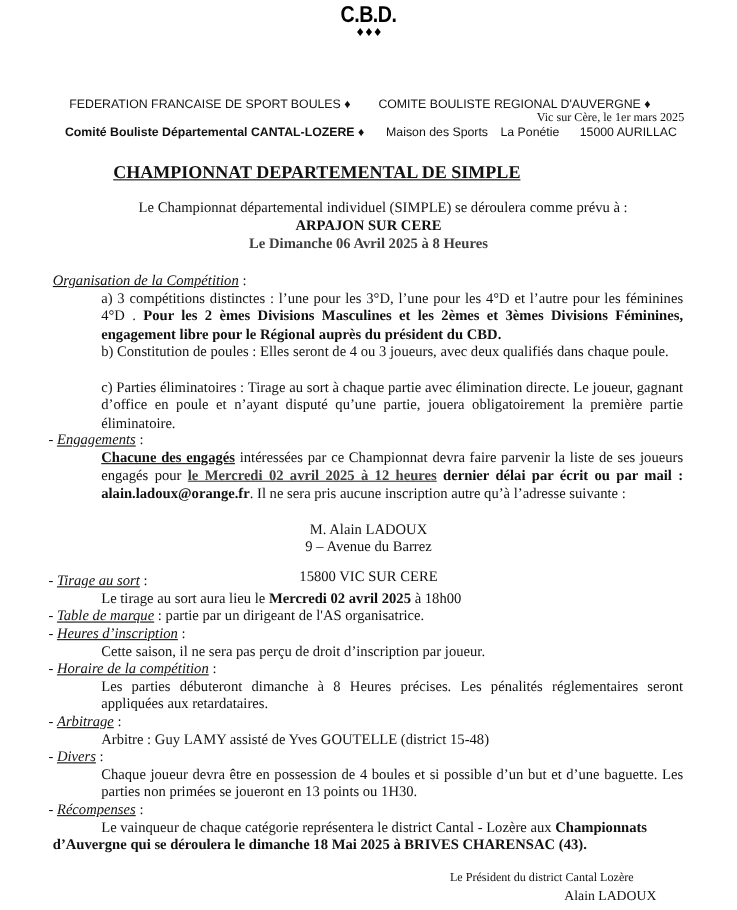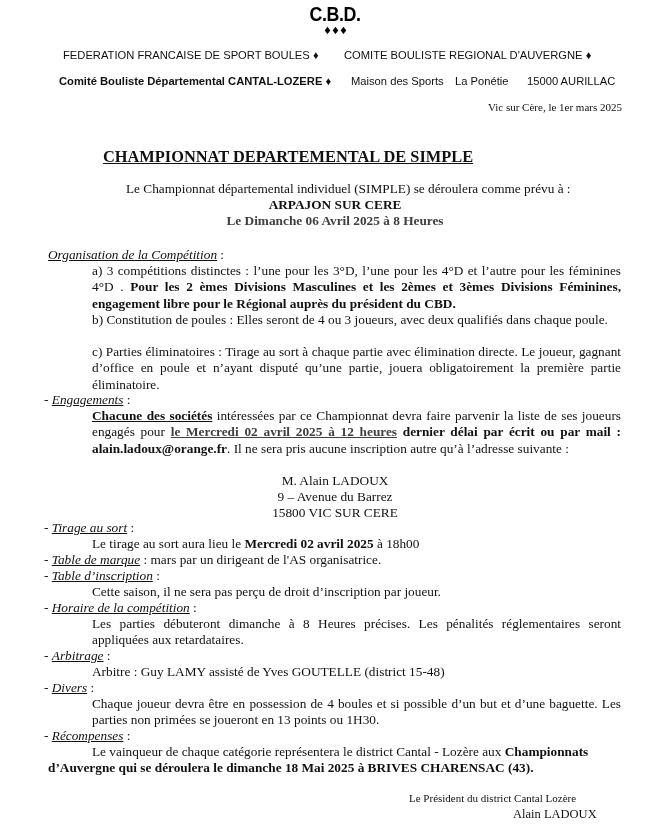--- a/index.html
+++ b/index.html
@@ -17,20 +17,21 @@
       color: #000;
     }
     .diamonds {
       left: 0; width: 670px; top: 25px; text-align: center;
       font-family: "DejaVu Sans", sans-serif; font-size: 10px; color: #000;
       letter-spacing: -1px;
     }
     .hdr {
       font-family: "Liberation Sans", sans-serif; font-size: 11.2px; color: #111;
       white-space: nowrap;
+      margin-top: 40px;
     }
     .date { right: 48px; top: 101px; font-size: 11px; }
     .title {
       left: 0; width: 576px; top: 147px; text-align: center;
       font-weight: bold; font-size: 16.4px; text-decoration: underline;
     }
     .center { left: 0; width: 670px; text-align: center; }
     .red { color: #404040; }
     .bold { font-weight: bold; }
     .sect { left: 48px; font-style: italic; }
@@ -70,39 +71,39 @@
 <div class="abs para" style="top:263px;">
   <span>a) 3 compétitions distinctes : l’une pour les 3°D, l’une pour les 4°D et l’autre pour les féminines 4°D . </span><span class="bold">Pour les 2 èmes Divisions Masculines et les 2èmes et 3èmes Divisions Féminines, engagement libre pour le Régional auprès du président du CBD.</span>
 </div>
 <div class="abs para" style="top:312px;">b) Constitution de poules : Elles seront de 4 ou 3 joueurs, avec deux qualifiés dans chaque poule.</div>
 <div class="abs para" style="top:344px;">c) Parties éliminatoires : Tirage au sort à chaque partie avec élimination directe. Le joueur, gagnant d’office en poule et n’ayant disputé qu’une partie, jouera obligatoirement la première partie éliminatoire.</div>
 
 <div class="abs sect" style="left:44px; top:392px;">
   <span class="dash">- </span><u>Engagements</u><span class="dash"> :</span>
 </div>
 <div class="abs para" style="top:408px;">
-  <span class="bold u">Chacune des sociétés</span><span> intéressées par ce Championnat devra faire parvenir la liste de ses joueurs engagés pour </span><span class="bold red u">le Mercredi 02 avril 2025 à 12 heures</span><span class="bold"> dernier délai par écrit ou par mail : alain.ladoux@orange.fr</span><span>. Il ne sera pris aucune inscription autre qu’à l’adresse suivante :</span>
+  <span class="bold u">Chacune des engagés</span><span> intéressées par ce Championnat devra faire parvenir la liste de ses joueurs engagés pour </span><span class="bold red u">le Mercredi 02 avril 2025 à 12 heures</span><span class="bold"> dernier délai par écrit ou par mail : alain.ladoux@orange.fr</span><span>. Il ne sera pris aucune inscription autre qu’à l’adresse suivante :</span>
 </div>
 <div class="abs center" style="top:473px;">M. Alain LADOUX</div>
 <div class="abs center" style="top:489px;">9 – Avenue du Barrez</div>
-<div class="abs center" style="top:505px;text-align:center;">15800 VIC SUR CERE</div>
+<div class="abs center" style="top:516px;text-align:center;">15800 VIC SUR CERE</div>
 
 <div class="abs sect" style="left:44px; top:520px;">
   <span class="dash">- </span><u>Tirage au sort</u><span class="dash"> :</span>
 </div>
 <div class="abs line" style="left:92px; top:536px;">
   <span>Le tirage au sort aura lieu le </span><span class="bold">Mercredi 02 avril 2025</span><span> à 18h00</span>
 </div>
 
 <div class="abs sect line" style="left:44px; top:552px;">
-  <span class="dash">- </span><u>Table de marque</u><span class="dash"> : mars par un dirigeant de l'AS organisatrice.</span>
+  <span class="dash">- </span><u>Table de marque</u><span class="dash"> : partie par un dirigeant de l'AS organisatrice.</span>
 </div>
 
 <div class="abs sect" style="left:44px; top:568px;">
-  <span class="dash">- </span><u>Table d’inscription</u><span class="dash"> :</span>
+  <span class="dash">- </span><u>Heures d’inscription</u><span class="dash"> :</span>
 </div>
 <div class="abs line" style="left:92px; top:584px;">Cette saison, il ne sera pas perçu de droit d’inscription par joueur.</div>
 
 <div class="abs sect" style="left:44px; top:600px;text-align:right;">
   <span class="dash">- </span><u>Horaire de la compétition</u><span class="dash"> :</span>
 </div>
 <div class="abs para" style="top:616px;">Les parties débuteront dimanche à 8 Heures précises. Les pénalités réglementaires seront appliquées aux retardataires.</div>
 
 <div class="abs sect" style="left:44px; top:648px;">
   <span class="dash">- </span><u>Arbitrage</u><span class="dash"> :</span>

